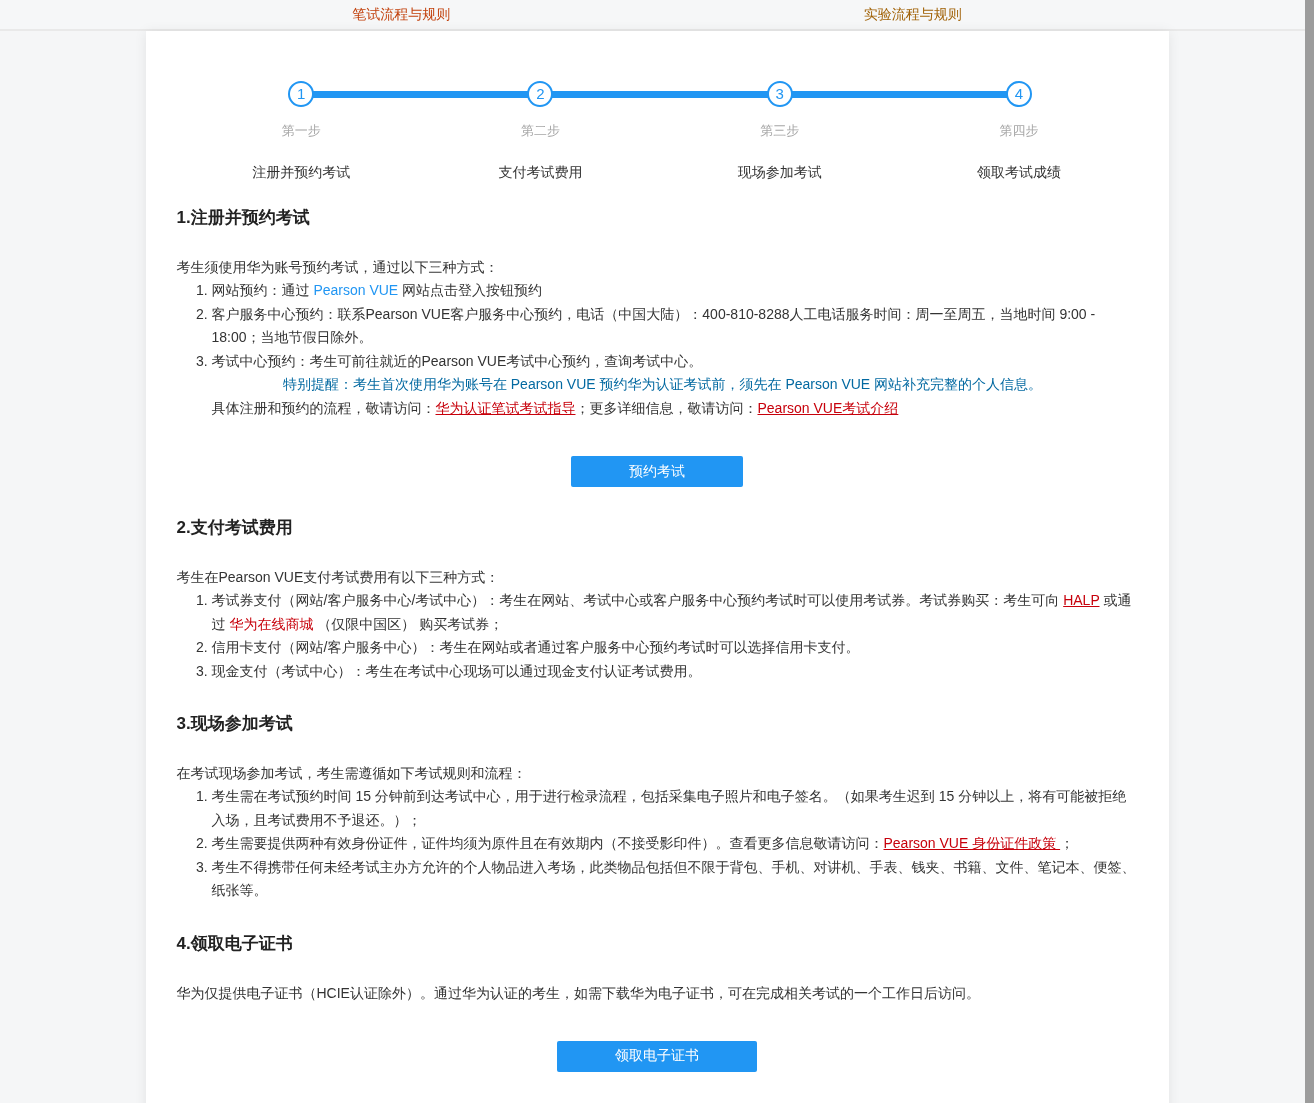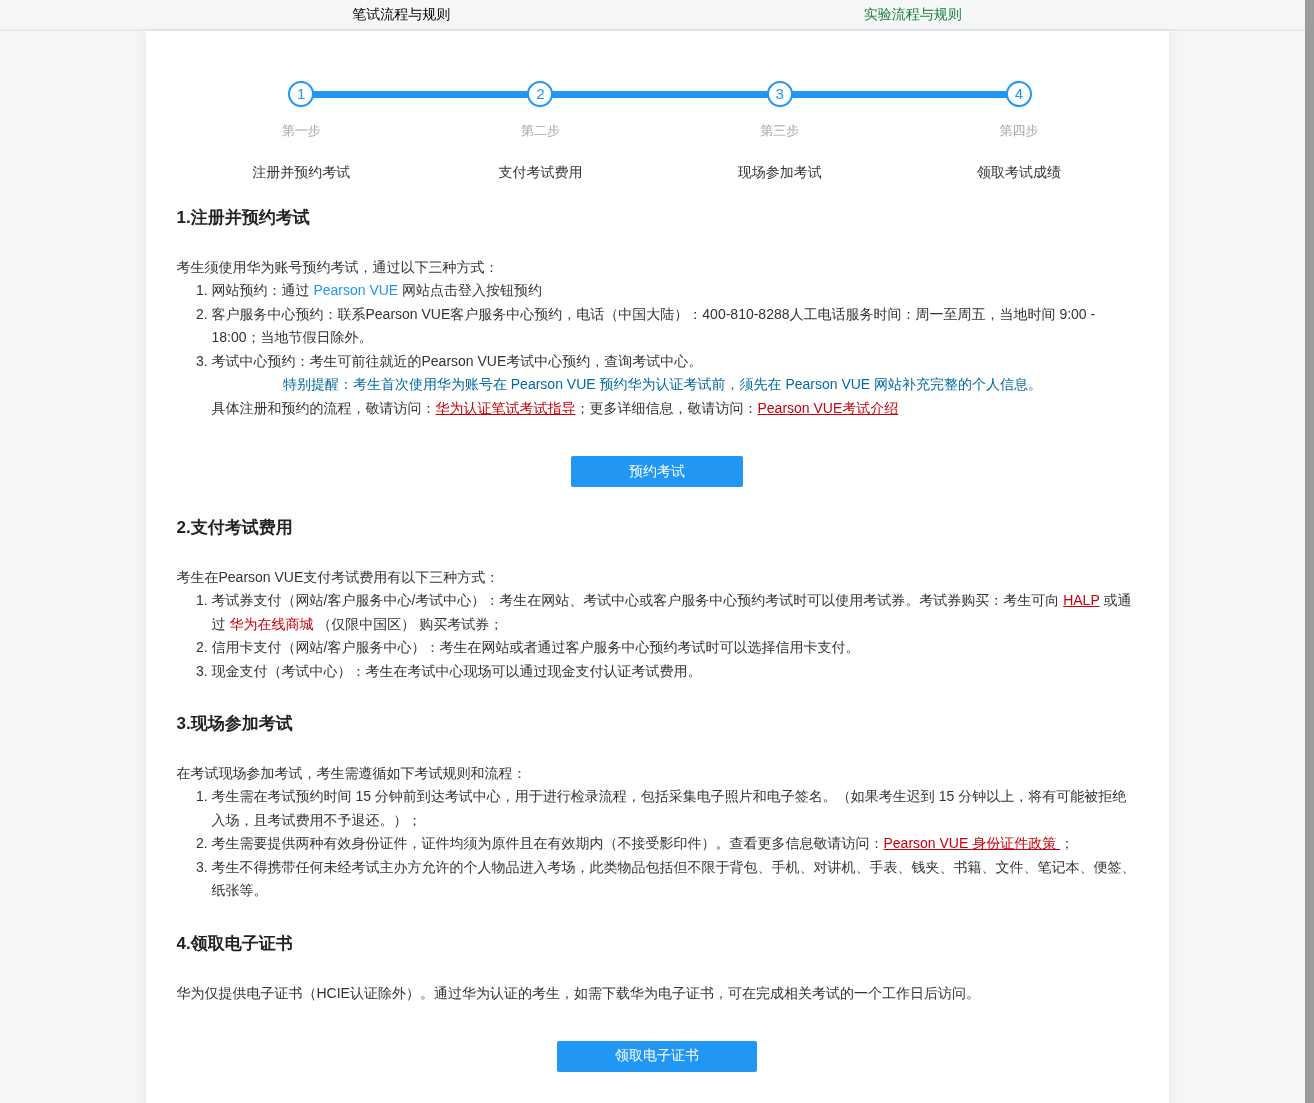--- a/index.html
+++ b/index.html
@@ -22,24 +22,24 @@
     margin: 0 auto;
     display: flex;
     height: 100%;
   }
   .tab {
     flex: 1;
     display: flex;
     align-items: center;
     justify-content: center;
     font-size: 14px;
-    color: #15803d;
+    color: #a16207;
     cursor: pointer;
   }
-  .tab.active { color: #000000; }
+  .tab.active { color: #c2410c; }
 
   
   .card {
     width: 1023px;
     margin: 0 auto 6px;
     background: #ffffff;
     box-shadow: 0 1px 12px rgba(0,0,0,0.08);
     padding-bottom: 55px;
   }
 

